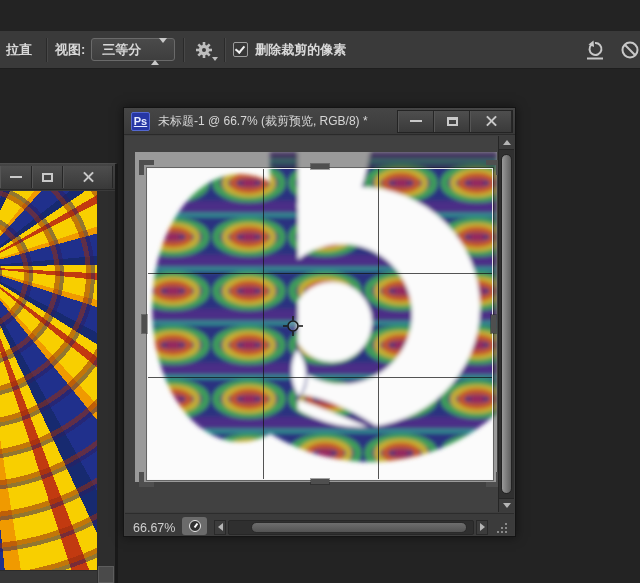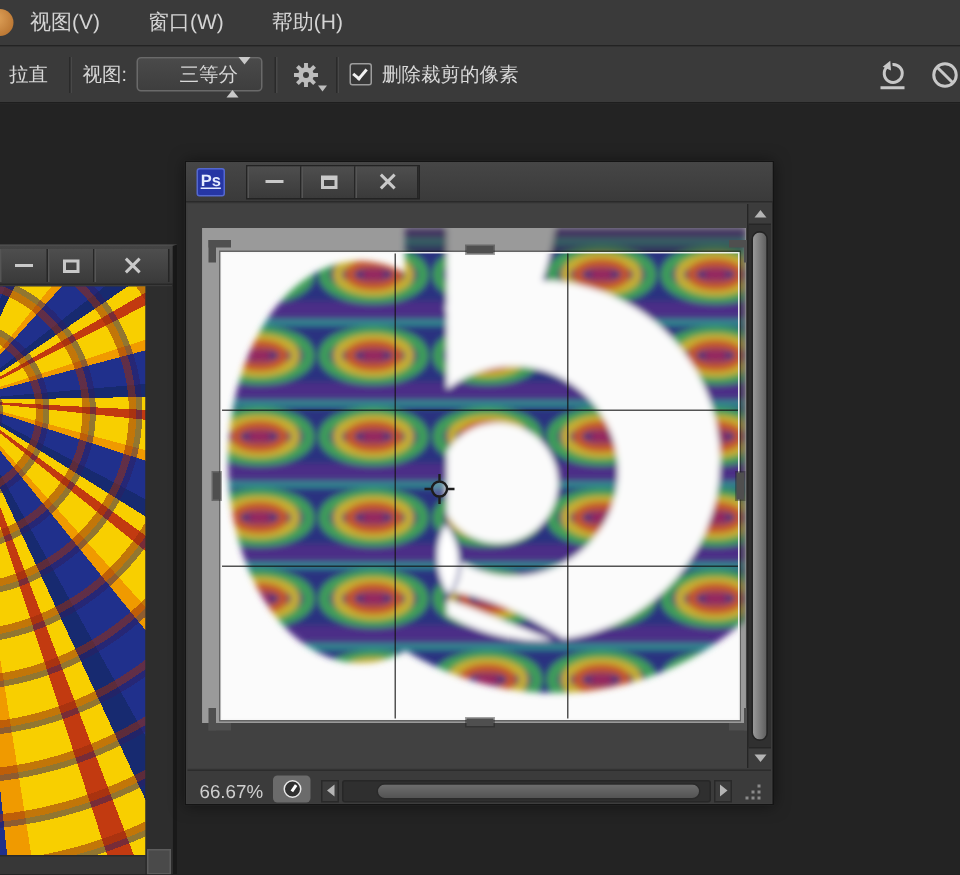--- a/index.html
+++ b/index.html
@@ -11,26 +11,26 @@
   
   #menubar { left:0; top:0; width:640px; height:31px; background:#3a3a3a;
     border-bottom:1px solid #232323; display:flex; align-items:center; gap:32px; padding-left:20px; z-index:30;}
   .menu-item { font-size:14px; color:#d4d4d4; cursor:default; }
   #app-logo { left:-9px; top:6px; width:18px; height:18px; border-radius:50%;
     background:radial-gradient(circle at 35% 35%, #e0a35a, #b06a28); }
 
   
   #optionsbar { left:0; top:31px; width:640px; height:38px; background:#3a3a3a;
     border-bottom:1px solid #1e1e1e; display:flex; align-items:center; z-index:30; }
-  .opt-text { font-size:13px; color:#d8d8d8; white-space:nowrap; }
+  .opt-text { font-size:13px; color:#d8d8d8; white-space:nowrap;font-weight:bold; }
   .vsep { width:1px; height:24px; background:#2a2a2a; box-shadow:1px 0 0 #484848; margin:0 8px; }
   #straighten-btn { padding:4px 6px 4px 4px; margin-left:2px; border-radius:2px; }
   #view-select { width:84px; height:23px; background:linear-gradient(#4a4a4a,#3e3e3e);
     border:1px solid #6a6a6a; border-radius:3px; display:flex; align-items:center;
-    padding-left:28px; position:relative; margin-left:6px; }
+    padding-left:10px; position:relative; margin-left:6px; }
   #view-select .updown { position:absolute; right:7px; top:4px; }
   .tri-up { width:0; height:0; border-left:4px solid transparent; border-right:4px solid transparent;
     border-bottom:5px solid #c9c9c9; margin-bottom:2px; }
   .tri-down { width:0; height:0; border-left:4px solid transparent; border-right:4px solid transparent;
     border-top:5px solid #c9c9c9; }
   #gear-btn { position:relative; width:24px; height:24px; display:flex; align-items:center; justify-content:center; }
   #gear-caret { position:absolute; right:-2px; bottom:1px; width:0; height:0;
     border-left:3px solid transparent; border-right:3px solid transparent; border-top:4px solid #bdbdbd; }
   #delete-checkbox { width:15px; height:15px; background:#373737; border:1px solid #9d9d9d;
     border-radius:2px; position:relative; margin-right:7px; }
@@ -140,26 +140,20 @@
   #resize-grip { width:14px; height:14px; position:relative; }
   #resize-grip i { position:absolute; width:2px; height:2px; background:#8a8a8a;
     box-shadow:4px 0 0 #8a8a8a, 8px 0 0 #8a8a8a, 4px -4px 0 #8a8a8a, 8px -4px 0 #8a8a8a, 8px -8px 0 #8a8a8a;
     left:2px; bottom:2px; }
 </style>
 </head>
 <body>
 
 <div id="stage">
 
-  <div id="menubar" class="abs">
-    <div id="app-logo" class="abs"></div>
-    <span class="menu-item">视图(V)</span>
-    <span class="menu-item">窗口(W)</span>
-    <span class="menu-item">帮助(H)</span>
-  </div>
 
   <div id="optionsbar" class="abs">
     <span id="straighten-btn" class="opt-text">拉直</span>
     <span class="vsep"></span>
     <span class="opt-text">视图:</span>
     <div id="view-select">
       <span class="opt-text">三等分</span>
       <span class="updown">
         <span class="tri-up"></span><span class="tri-down"></span>
       </span>
@@ -219,20 +213,21 @@
       <div id="lw-bottombar"></div>
       <div id="lw-rail">
         <div id="lw-corner"></div>
       </div>
     </div>
   </div>
 
   <div id="doc-window" class="abs">
     <div class="dw-titlebar">
       <span id="ps-badge">Ps</span>
+      <span id="doc-title">未标题-1 @ 66.7% (裁剪预览, RGB/8) *</span>
       <span class="dw-btns">
         <span class="wbtn">
             <span class="g-min"></span>
           </span>
         <span class="wbtn">
             <span class="g-max restore"></span>
           </span>
         <span class="wbtn wide">
             <span class="g-close">
               <span class="b1"></span>

